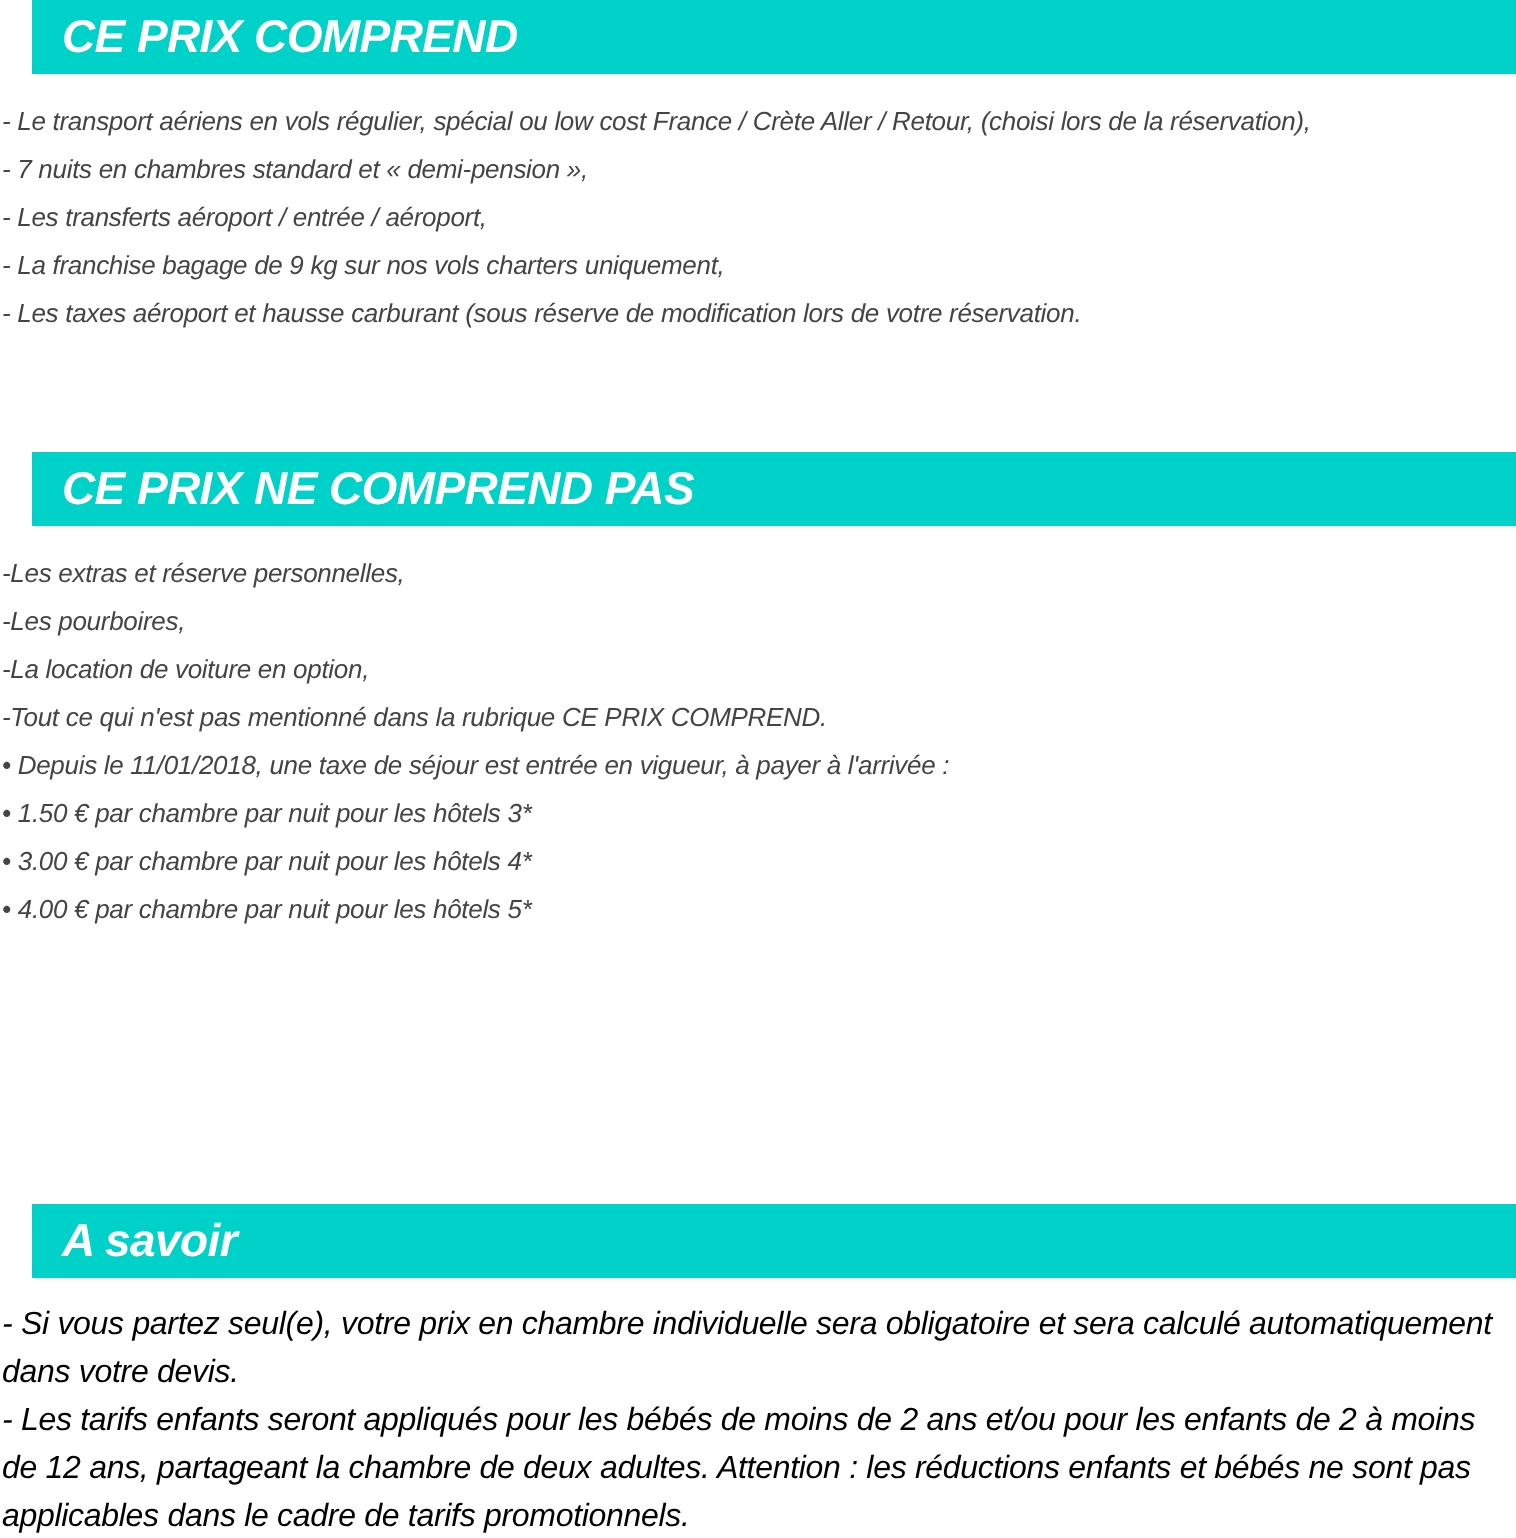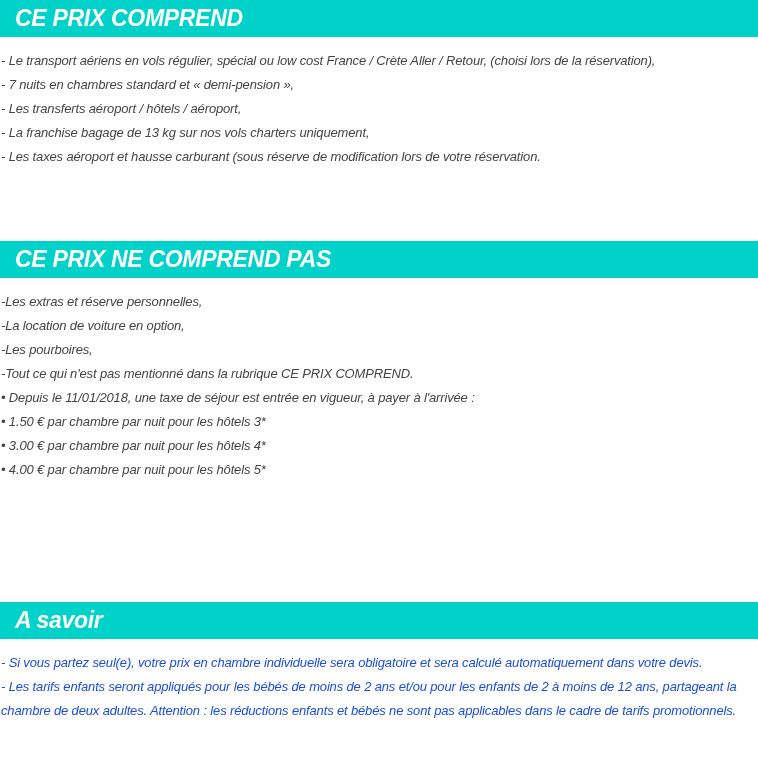--- a/index.html
+++ b/index.html
@@ -20,20 +20,21 @@
       left: 0;
       width: 758px;
     }
     .section-header {
       background: #00d2c9;
       height: 37px;
       box-sizing: border-box;
       padding-left: 15px;
       display: flex;
       align-items: center;
+      margin-left: 16px;
     }
     .section-title {
       color: #ffffff;
       font-style: italic;
       font-weight: bold;
       font-size: 23px;
       letter-spacing: -0.3px;
       line-height: 37px;
       white-space: nowrap;
     }
@@ -44,51 +45,51 @@
     .line {
       font-style: italic;
       font-size: 13px;
       line-height: 24px;
       color: #444444;
       white-space: nowrap;
       letter-spacing: -0.15px;
     }
     .para {
       font-style: italic;
-      font-size: 13px;
+      font-size: 16px;
       line-height: 24px;
-      color: #1d4ed8;
+      color: #000000;
       width: 752px;
       letter-spacing: -0.15px;
     }
   </style>
 </head>
 <body>
 
 <div class="section" style="top:0;">
   <div class="section-header">
     <span class="section-title">CE PRIX COMPREND</span>
   </div>
   <div class="section-body">
     <div class="line">- Le transport aériens en vols régulier, spécial ou low cost France / Crète Aller / Retour, (choisi lors de la réservation),</div>
     <div class="line">- 7 nuits en chambres standard et « demi-pension »,</div>
-    <div class="line">- Les transferts aéroport / hôtels / aéroport,</div>
-    <div class="line">- La franchise bagage de 13 kg sur nos vols charters uniquement,</div>
+    <div class="line">- Les transferts aéroport / entrée / aéroport,</div>
+    <div class="line">- La franchise bagage de 9 kg sur nos vols charters uniquement,</div>
     <div class="line">- Les taxes aéroport et hausse carburant (sous réserve de modification lors de votre réservation.</div>
   </div>
 </div>
 
-<div class="section" style="top:241px;">
+<div class="section" style="top:226px;">
   <div class="section-header">
     <span class="section-title">CE PRIX NE COMPREND PAS</span>
   </div>
   <div class="section-body">
     <div class="line">-Les extras et réserve personnelles,</div>
+    <div class="line">-Les pourboires,</div>
     <div class="line">-La location de voiture en option,</div>
-    <div class="line">-Les pourboires,</div>
     <div class="line">-Tout ce qui n'est pas mentionné dans la rubrique CE PRIX COMPREND.</div>
     <div class="line">• Depuis le 11/01/2018, une taxe de séjour est entrée en vigueur, à payer à l'arrivée :</div>
     <div class="line">• 1.50 € par chambre par nuit pour les hôtels 3*</div>
     <div class="line">• 3.00 € par chambre par nuit pour les hôtels 4*</div>
     <div class="line">• 4.00 € par chambre par nuit pour les hôtels 5*</div>
   </div>
 </div>
 
 <div class="section" style="top:602px;">
   <div class="section-header">

